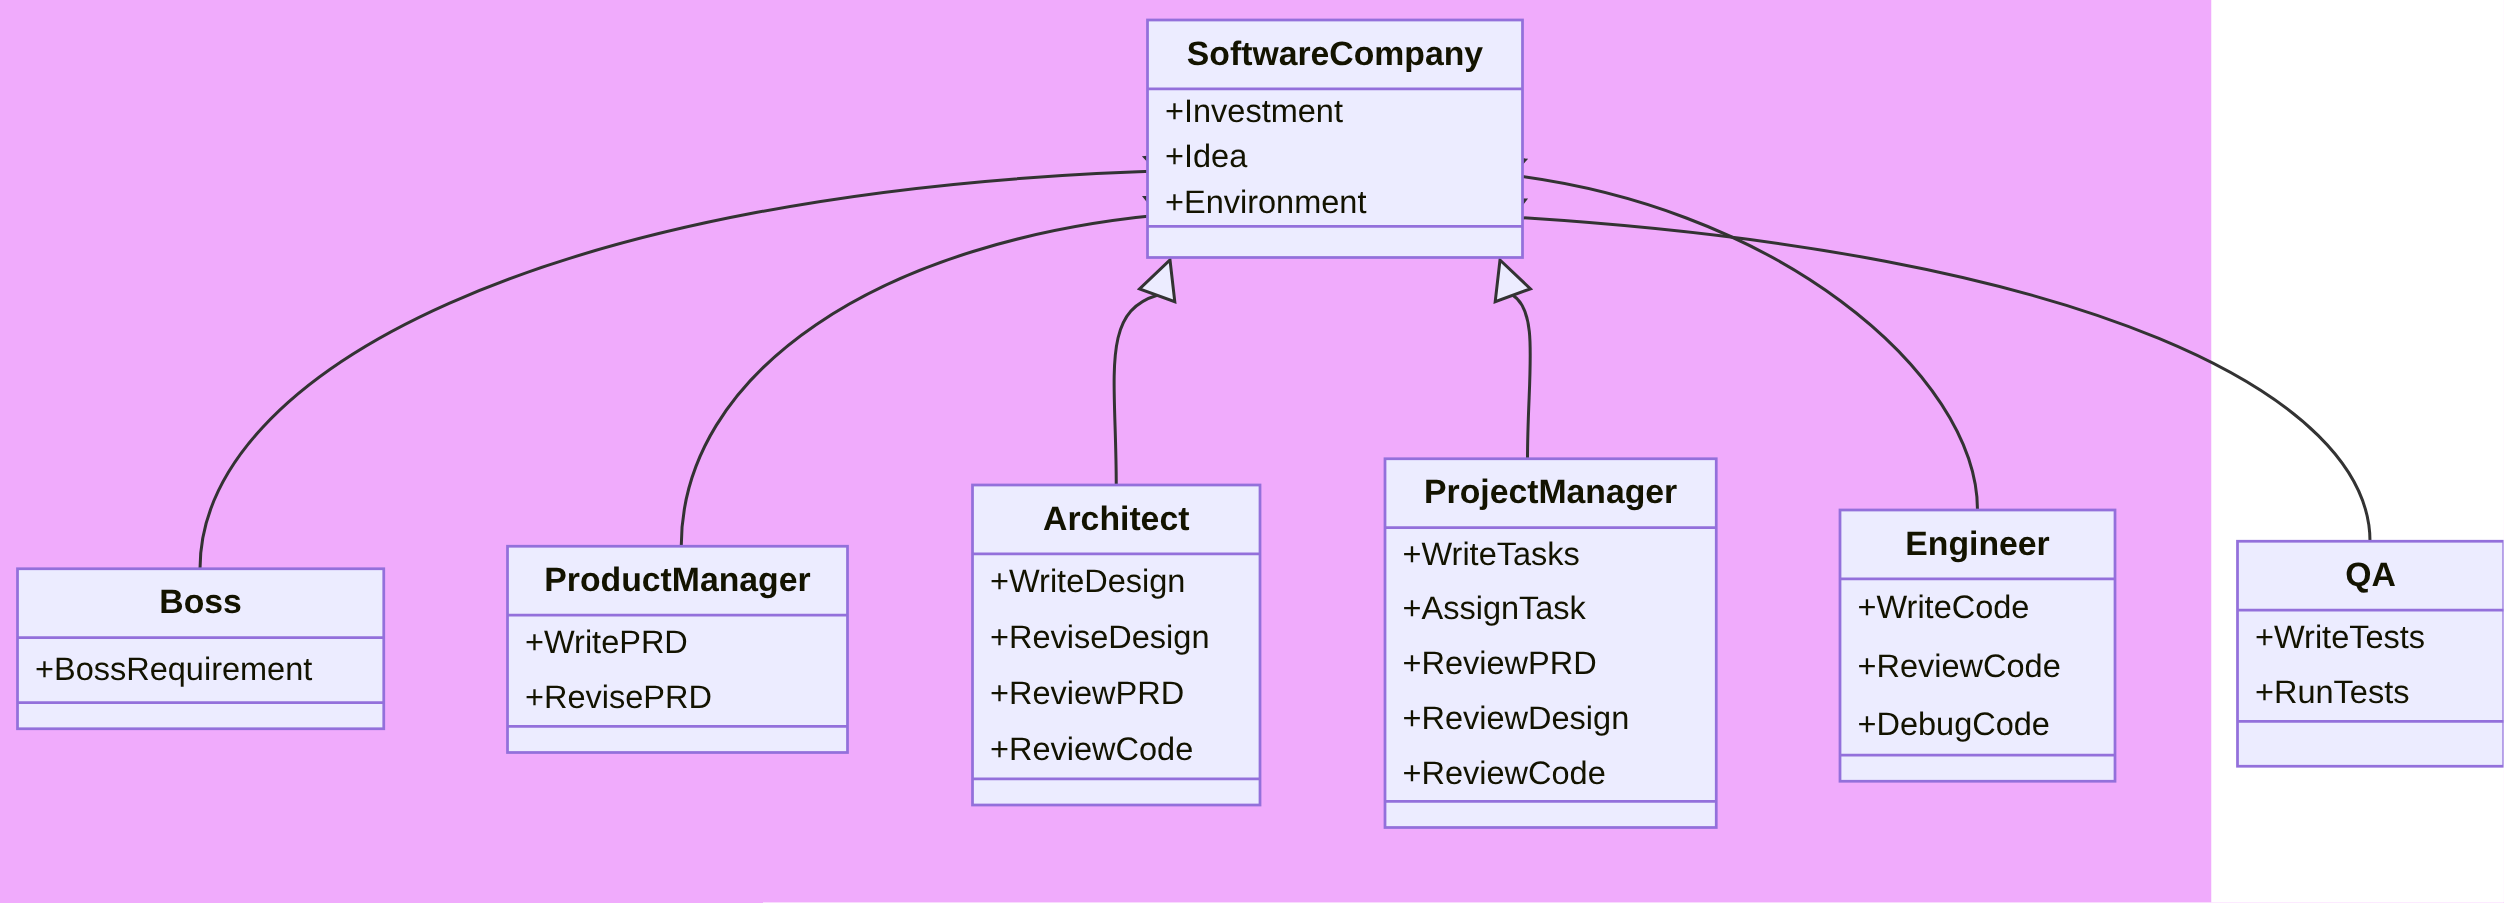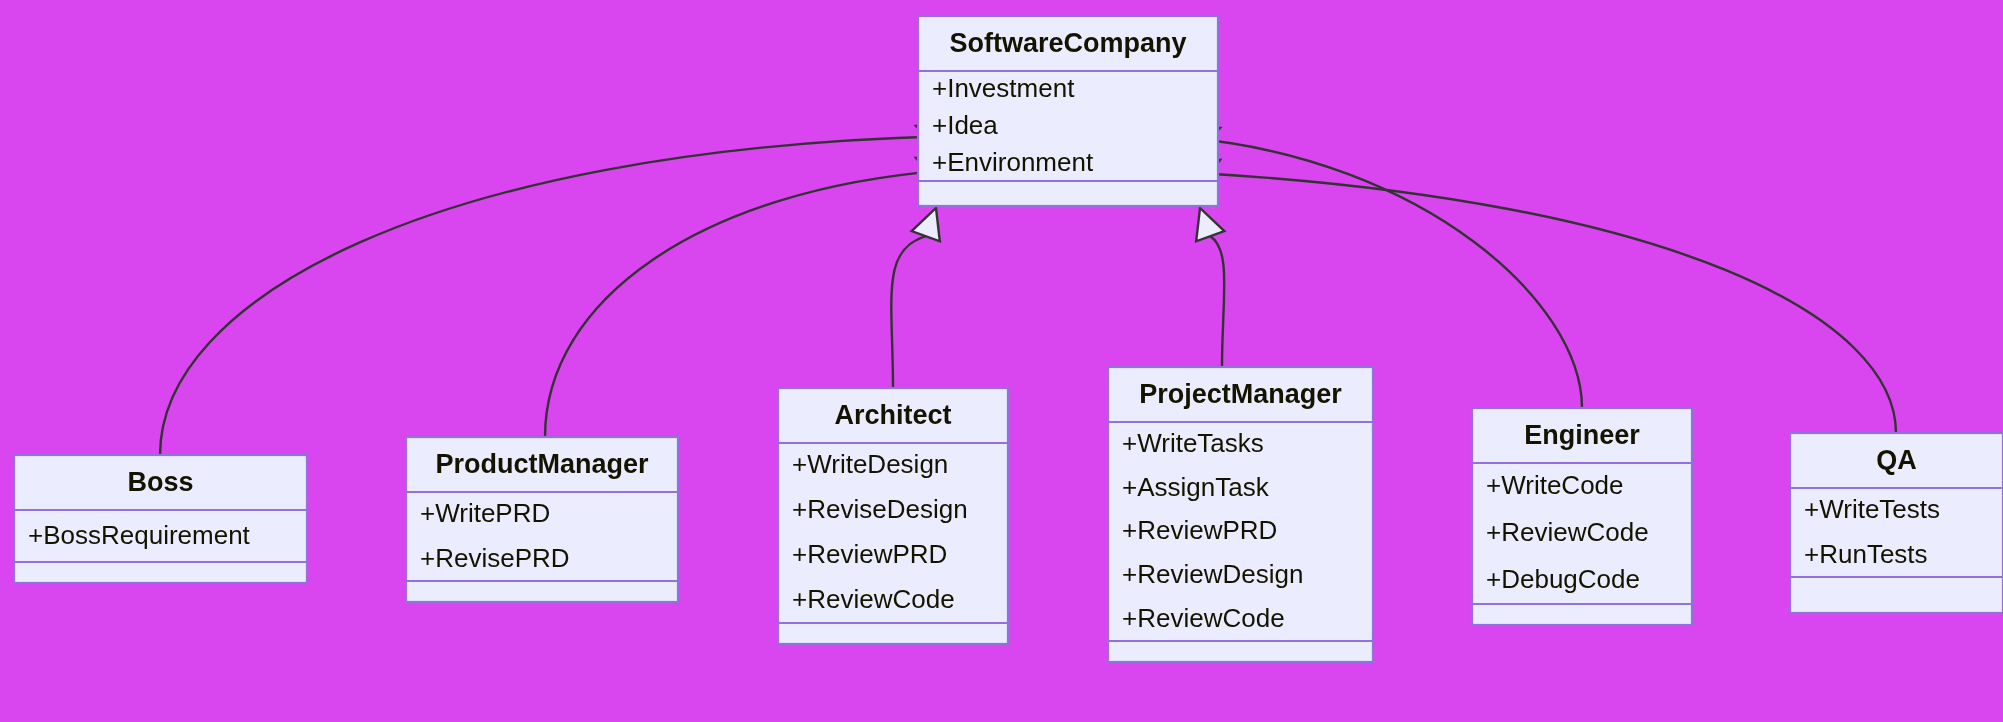--- a/index.html
+++ b/index.html
@@ -8,23 +8,23 @@
     background: #ffffff;
   }
   body {
     width: 2003px;
     height: 722px;
     font-family: "Liberation Sans", sans-serif;
     overflow: hidden;
   }
   #diagram-root {
     position: relative;
-    width: 2003px;
+    width: 1769px;
     height: 722px;
-    background: #d946ef;
+    background: #f0abfc;
   }
   svg.uml-canvas {
     position: absolute;
     top: 0;
     left: 0;
     width: 2003px;
     height: 722px;
     display: block;
   }
   .class-box-rect {

